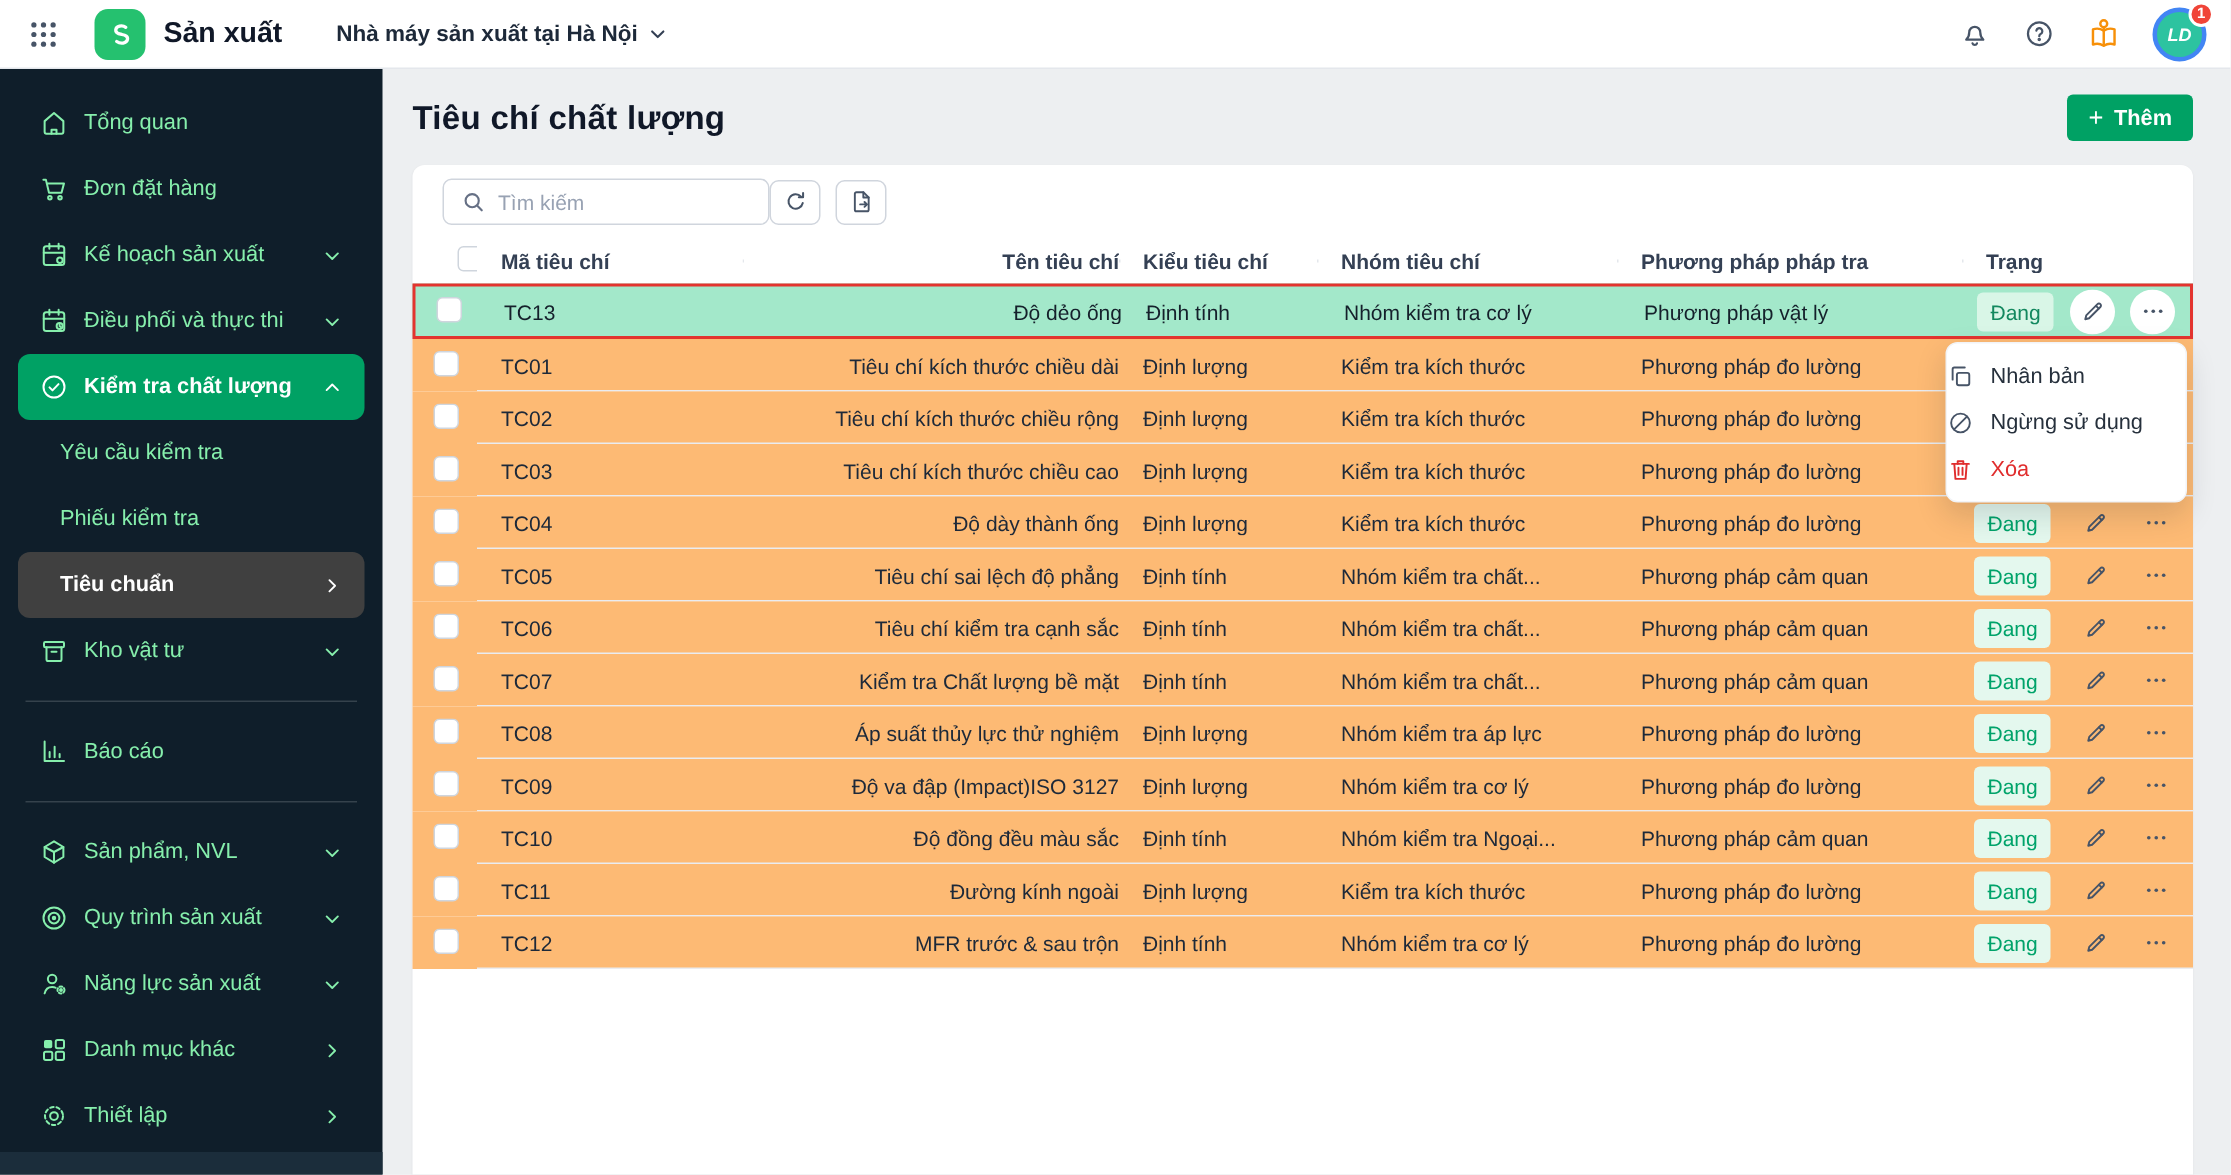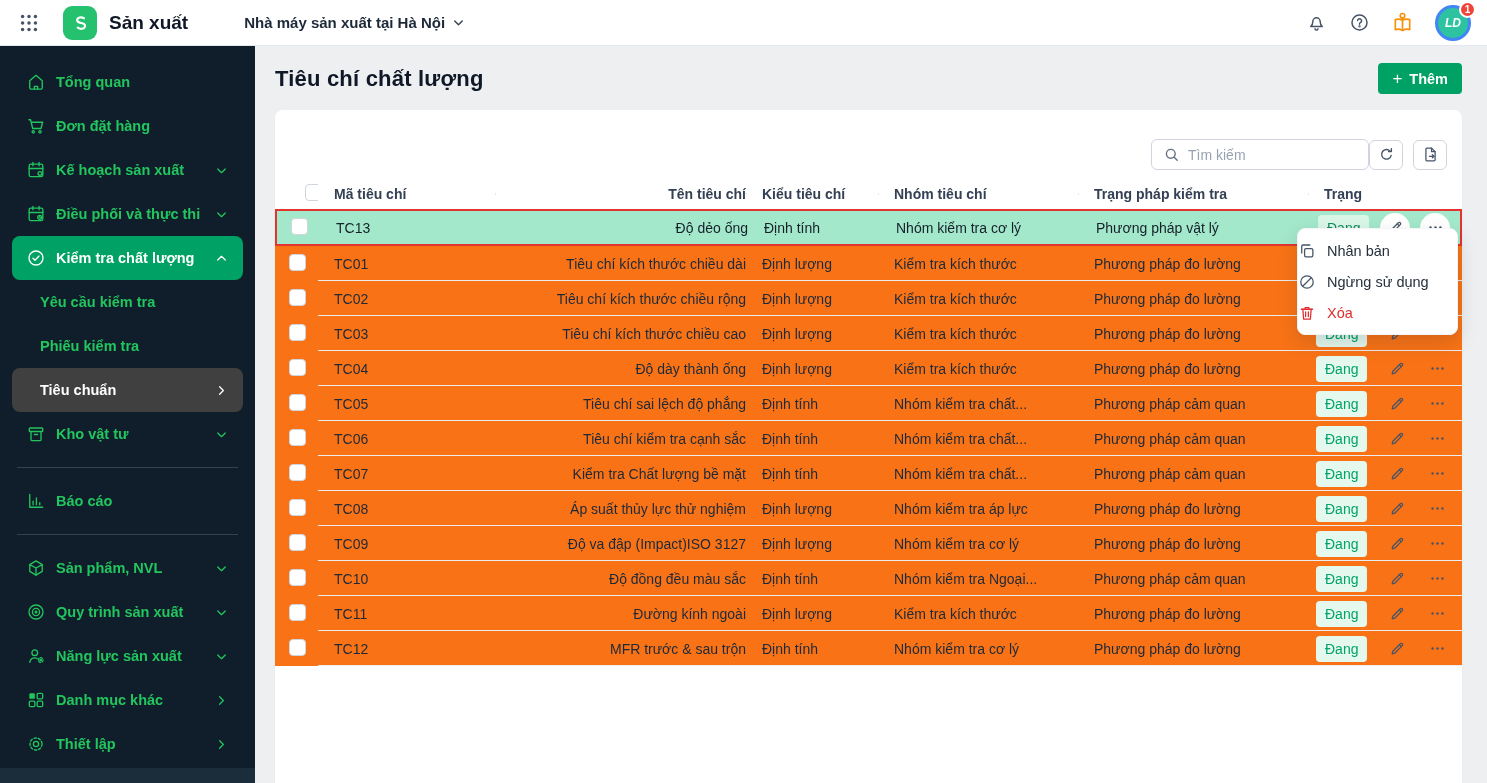--- a/index.html
+++ b/index.html
@@ -5,59 +5,59 @@
   * { margin:0; padding:0; box-sizing:border-box; }
   html,body { width:1487px; height:783px; overflow:hidden; font-family:"Liberation Sans","DejaVu Sans",sans-serif; background:#edeff1; }
 
   
   .topbar { position:absolute; top:0; left:0; right:0; height:46px; background:#fff;
             border-bottom:1px solid #e4e7ec; display:flex; align-items:center; z-index:50; padding:0 16px; }
   .apps-grid { width:26px; height:26px; color:#475467; display:flex; align-items:center; justify-content:center; cursor:pointer; }
   .logo { width:34px; height:34px; border-radius:9px; background:var(--logo-green); margin-left:21px;
           display:flex; align-items:center; justify-content:center; }
   .app-title { margin-left:12px; font-size:19px; font-weight:700; color:#101828; }
-  .factory-sel { margin-left:56px; display:flex; align-items:center; gap:6px; cursor:pointer; }
+  .factory-sel { margin-left:36px; display:flex; align-items:center; gap:6px; cursor:pointer; }
   .factory-sel .txt { font-size:15px; font-weight:700; color:#1d2939; }
   .factory-sel .chev { color:#344054; display:flex; }
   .topbar-right { margin-left:auto; display:flex; align-items:center; gap:19px; }
   .tb-icon { width:24px; height:24px; color:#475467; display:flex; align-items:center; justify-content:center; cursor:pointer; }
   .tb-icon.orange { color:var(--guide-orange); }
   .avatar-wrap { position:relative; width:36px; height:36px; margin-left:2px; cursor:pointer; }
   .avatar { width:36px; height:36px; border-radius:50%; border:3px solid var(--avatar-ring-blue);
             background:var(--avatar-bg-teal); display:flex; align-items:center; justify-content:center;
             color:#fff; font-size:12px; font-weight:700;font-style:italic; }
   .avatar-badge { position:absolute; top:-4px; right:-5px; min-width:17px; height:17px; border-radius:9px;
             background:var(--notification-red); border:2px solid #fff; color:#fff; font-size:10px; font-weight:700;
             display:flex; align-items:center; justify-content:center; padding:0 3px; }
 
   
   .sidebar { position:absolute; top:46px; left:0; bottom:0; width:255px; background:var(--sidebar-bg); padding-top:14px; z-index:10; }
   .sb-item { height:44px; margin:0 12px; padding:0 14px; border-radius:8px; display:flex; align-items:center;
-             gap:10px; color:#22c55e; font-size:14.5px; cursor:pointer;font-weight:bold; }
+             gap:10px; color:#86efac; font-size:14.5px; cursor:pointer; }
   .sb-icon { width:20px; height:20px; display:flex; align-items:center; justify-content:center; flex:none; }
   .sb-label { flex:1; white-space:nowrap; overflow:hidden; }
   .sb-chevron { width:16px; height:16px; display:flex; align-items:center; justify-content:center; flex:none; }
   .sb-item.active { background:var(--accent-green); color:#fff; font-weight:700; }
   .sb-item.sub { padding-left:28px; }
   .sb-item.selected { background:#404040; color:#fff; font-weight:700; }
   .sb-divider { height:1px; background:rgba(255,255,255,.16); margin:11px 17px; }
   .sidebar-footer { position:absolute; bottom:0; left:0; right:0; height:15px; background:#1b2d3b; }
 
   
   .main { position:absolute; top:46px; left:255px; right:0; bottom:0; background:#edeff1; }
   .page-head { position:absolute; top:17px; left:20px; right:25px; display:flex; align-items:center; justify-content:space-between; }
   .page-title { font-size:22px; font-weight:700; color:#101828; letter-spacing:.2px; }
   .add-btn { height:31px; background:var(--accent-green); color:#fff; border:none; border-radius:4px;
              font-size:14.5px; font-weight:700; padding:0 14px; display:flex; align-items:center; gap:7px;
              cursor:pointer; font-family:inherit; }
   .add-btn .plus { font-size:17px; font-weight:400; line-height:1; }
 
   .card { position:absolute; top:64px; left:20px; right:25px; bottom:0; background:#fff; border-radius:8px 8px 0 0;
           box-shadow:0 1px 2px rgba(16,24,40,.05); }
-  .toolbar { display:flex; align-items:center; justify-content:flex-end; padding:9px 15px 8px 20px;margin-top:20px; }
+  .toolbar { display:flex; align-items:center; justify-content:flex-start; padding:9px 15px 8px 20px; }
   .search-box { width:218px; height:31px; border:1px solid #d0d5dd; border-radius:6px; display:flex;
                 align-items:center; gap:8px; padding:0 11px; color:#667085; }
   .search-box input { border:none; outline:none; flex:1; font-size:14px; font-family:inherit; color:#1d2939; min-width:0; }
   .search-box input::placeholder { color:#98a2b3; }
   .toolbar-btns { display:flex; gap:10px; }
   .icon-btn { width:34px; height:30px; border:1px solid #d0d5dd; border-radius:6px; background:#fff;
               display:flex; align-items:center; justify-content:center; color:#475467; cursor:pointer; }
 
   
   .thead { display:flex; align-items:center; height:31px; }
@@ -66,21 +66,21 @@
   .th:not(.col-check)::before { content:''; position:absolute; left:0; top:7px; bottom:7px; width:1px; background:#e4e7ec; }
   .th.col-code::before { display:none; }
   .col-check { width:43px; flex:none; }
   .col-code { width:177px; flex:none; }
   .col-name { width:251px; flex:none;text-align:right; }
   .col-type { width:132px; flex:none; }
   .col-group { width:200px; flex:none; }
   .col-method { width:230px; flex:none; }
   .col-status { flex:1; min-width:0; }
 
-  .row { display:flex; align-items:center; height:35px; position:relative; background:#f97316; }
+  .row { display:flex; align-items:center; height:35px; position:relative; background:#fdba74; }
   .row::after { content:''; position:absolute; left:43px; right:0; bottom:0; height:1px; background:#eaecf0; }
   .cell { font-size:14px; color:#1d2939; padding-left:16px; white-space:nowrap; overflow:hidden; }
   .checkbox { width:17px; height:17px; border:1.5px solid #cfd5dd; border-radius:4px; background:#fff;
               display:inline-block; margin-left:14px; cursor:pointer; }
   .cell.col-status { display:flex; align-items:center; padding-left:8px; }
   .badge { background:var(--badge-bg); color:var(--badge-text); font-size:14px; padding:5px 9px;
            border-radius:4px; white-space:nowrap; }
   .actions { margin-left:auto; display:flex; align-items:center; gap:10px; margin-right:10px; }
   .action-btn { width:30px; height:30px; border:none; background:transparent; border-radius:50%; color:#475467;
                 display:flex; align-items:center; justify-content:center; cursor:pointer; }
@@ -385,21 +385,21 @@
         </button>
       </div>
     </div>
 
     <div class="thead">
       <div class="th col-check"><span class="checkbox" style="margin-left:14px"></span></div>
       <div class="th col-code">Mã tiêu chí</div>
       <div class="th col-name">Tên tiêu chí</div>
       <div class="th col-type">Kiểu tiêu chí</div>
       <div class="th col-group">Nhóm tiêu chí</div>
-      <div class="th col-method">Trạng pháp kiểm tra</div>
+      <div class="th col-method">Phương pháp pháp tra</div>
       <div class="th col-status">Trạng</div>
     </div>
 
     <div class="tbody">
         <div class="row highlighted">
     <div class="cell col-check" style="padding-left:0"><span class="checkbox"></span></div>
     <div class="cell col-code">TC13</div>
     <div class="cell col-name">Độ dẻo ống</div>
     <div class="cell col-type">Định tính</div>
     <div class="cell col-group">Nhóm kiểm tra cơ lý</div>

